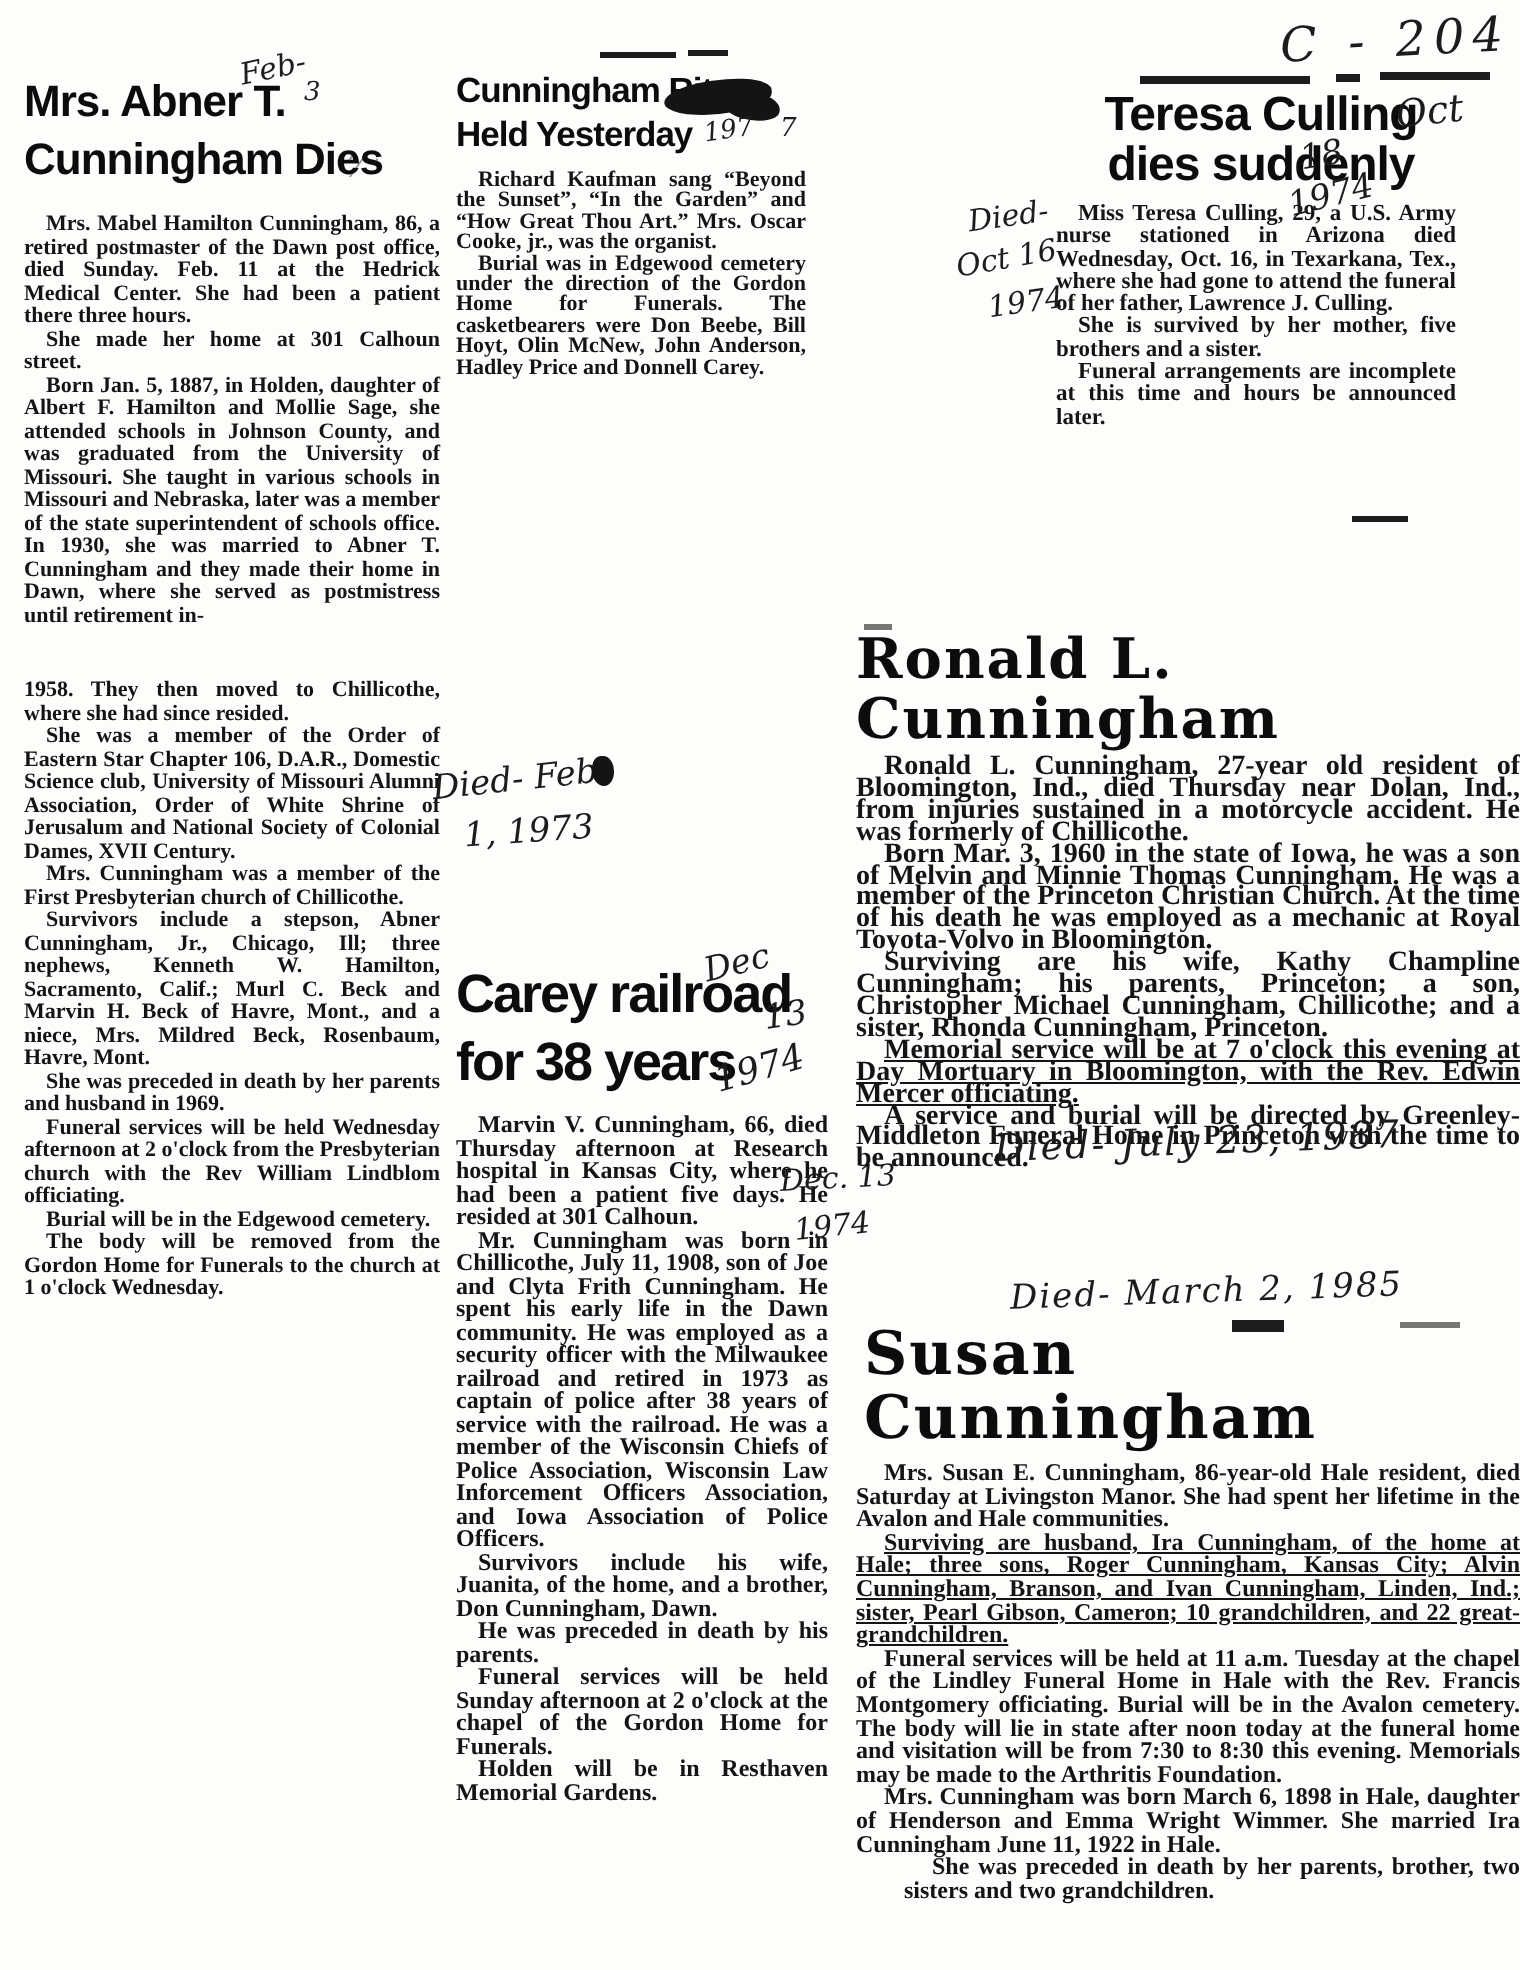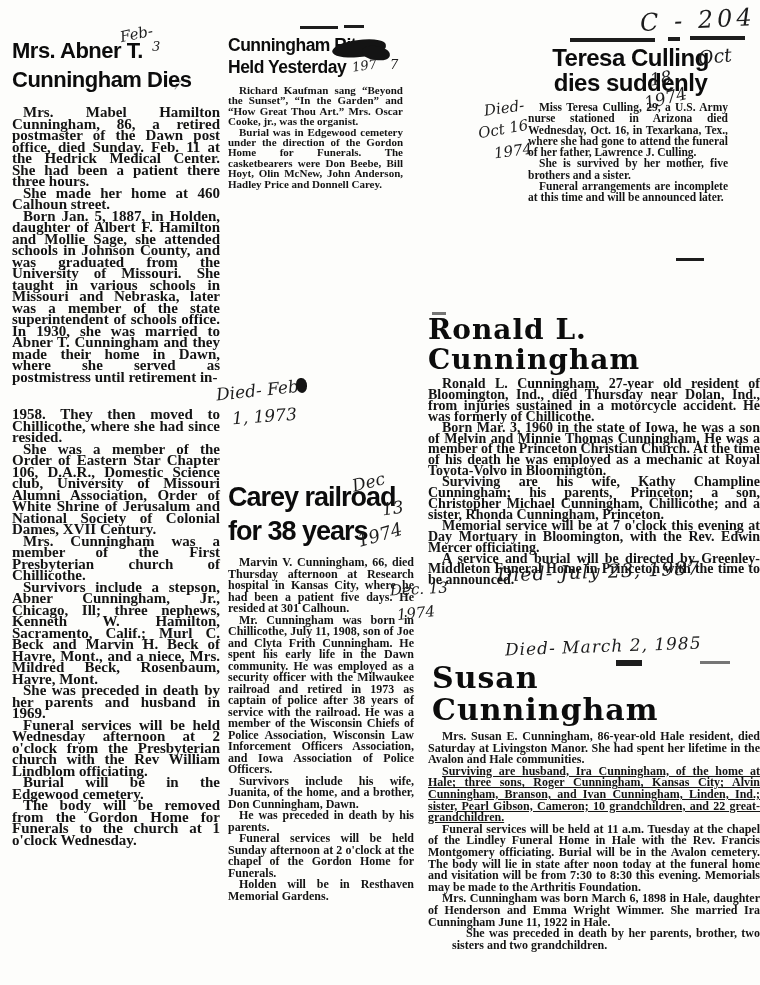--- a/index.html
+++ b/index.html
@@ -34,23 +34,23 @@
 </style>
 </head>
 <body>
 
 <div class="page">
 
   <div class="hw" style="left:640px; top:8px; font-size:24px; transform:rotate(-3deg); letter-spacing:4px;">C - 204</div>
 
   <div class="clip" style="left:12px; top:36px; width:208px;">
     <div class="hl-sans" style="font-size:22px; line-height:29px; width:190px;">Mrs. Abner T. Cunningham Dies</div>
-    <div class="np" style="font-size:15px; line-height:11.5px; margin-top:13px; width:208px;">
+    <div class="np" style="font-size:11px; line-height:11.5px; margin-top:13px; width:208px;">
       <p>Mrs. Mabel Hamilton Cunningham, 86, a retired postmaster of the Dawn post office, died Sunday. Feb. 11 at the Hedrick Medical Center. She had been a patient there three hours.</p>
-      <p>She made her home at 460 Calhoun street.</p>
+      <p>She made her home at 301 Calhoun street.</p>
       <p>Born Jan. 5, 1887, in Holden, daughter of Albert F. Hamilton and Mollie Sage, she attended schools in Johnson County, and was graduated from the University of Missouri. She taught in various schools in Missouri and Nebraska, later was a member of the state superintendent of schools office. In 1930, she was married to Abner T. Cunningham and they made their home in Dawn, where she served as postmistress until retirement in-</p>
       <div style="height:26px;"></div>
       <p style="text-indent:0;">1958. They then moved to Chillicothe, where she had since resided.</p>
       <p>She was a member of the Order of Eastern Star Chapter 106, D.A.R., Domestic Science club, University of Missouri Alumni Association, Order of White Shrine of Jerusalum and National Society of Colonial Dames, XVII Century.</p>
       <p>Mrs. Cunningham was a member of the First Presbyterian church of Chillicothe.</p>
       <p>Survivors include a stepson, Abner Cunningham, Jr., Chicago, Ill; three nephews, Kenneth W. Hamilton, Sacramento, Calif.; Murl C. Beck and Marvin H. Beck of Havre, Mont., and a niece, Mrs. Mildred Beck, Rosenbaum, Havre, Mont.</p>
       <p>She was preceded in death by her parents and husband in 1969.</p>
       <p>Funeral services will be held Wednesday afternoon at 2 o'clock from the Presbyterian church with the Rev William Lindblom officiating.</p>
       <p>Burial will be in the Edgewood cemetery.</p>
       <p>The body will be removed from the Gordon Home for Funerals to the church at 1 o'clock Wednesday.</p>
@@ -108,41 +108,41 @@
     <div class="dash" style="left:142px; top:8px; width:85px; height:4px;"></div>
     <div class="dash" style="left:240px; top:7px; width:12px; height:4px;"></div>
     <div class="dash" style="left:262px; top:6px; width:55px; height:4px;"></div>
     <div class="hl-sans abs" style="left:100px; top:15px; width:205px; font-size:24px; line-height:25px; text-align:center;">
       <div>Teresa Culling</div>
       <div>dies suddenly</div>
     </div>
     <div class="np abs" style="left:100px; top:72px; width:200px; font-size:11.5px; line-height:11.3px;">
       <p>Miss Teresa Culling, 29, a U.S. Army nurse stationed in Arizona died Wednesday, Oct. 16, in Texarkana, Tex., where she had gone to attend the funeral of her father, Lawrence J. Culling.</p>
       <p>She is survived by her mother, five brothers and a sister.</p>
-      <p>Funeral arrangements are incomplete at this time and will be announced later.</p>
+      <p>Funeral arrangements are incomplete at this time and hours be announced later.</p>
     </div>
     <div class="dash" style="left:248px; top:228px; width:28px; height:3px;"></div>
   </div>
 
   <div class="hw" style="left:698px; top:47px; font-size:19px; transform:rotate(-6deg);">Oct</div>
   <div class="hw" style="left:650px; top:70px; font-size:17px; transform:rotate(-10deg);">18</div>
   <div class="hw" style="left:644px; top:90px; font-size:17px; transform:rotate(-14deg);">1974</div>
 
   <div class="hw" style="left:484px; top:101px; font-size:15px; transform:rotate(-8deg);">Died-</div>
   <div class="hw" style="left:478px; top:122px; font-size:15px; transform:rotate(-10deg);">Oct 16</div>
   <div class="hw" style="left:494px; top:144px; font-size:15px; transform:rotate(-8deg);">1974</div>
 
   <div class="dash" style="left:432px; top:312px; width:14px; height:3px; opacity:.6;"></div>
   <div class="clip" style="left:428px; top:315px; width:334px;">
     <div class="hl-serif" style="font-size:28px; line-height:30px; letter-spacing:1px;">Ronald L. Cunningham</div>
     <div class="np" style="font-size:14px; line-height:10.9px; margin-top:4px; width:332px;">
       <p style="text-indent:14px;">Ronald L. Cunningham, 27-year old resident of Bloomington, Ind., died Thursday near Dolan, Ind., from injuries sustained in a motorcycle accident. He was formerly of Chillicothe.</p>
       <p style="text-indent:14px;">Born Mar. 3, 1960 in the state of Iowa, he was a son of Melvin and Minnie Thomas Cunningham. He was a member of the Princeton Christian Church. At the time of his death he was employed as a mechanic at Royal Toyota-Volvo in Bloomington.</p>
       <p style="text-indent:14px;">Surviving are his wife, Kathy Champline Cunningham; his parents, Princeton; a son, Christopher Michael Cunningham, Chillicothe; and a sister, Rhonda Cunningham, Princeton.</p>
-      <p style="text-indent:14px;">Memorial service will be at 7 o'clock this evening at Day Mortuary in Bloomington, with the Rev. Edwin Mercer officiating.</p>
+      <p style="text-indent:14px;text-decoration:underline;">Memorial service will be at 7 o'clock this evening at Day Mortuary in Bloomington, with the Rev. Edwin Mercer officiating.</p>
       <p style="text-indent:14px;">A service and burial will be directed by Greenley-Middleton Funeral Home in Princeton with the time to be announced.</p>
     </div>
   </div>
   <div class="hw" style="left:497px; top:562px; font-size:19px; transform:rotate(-2deg); letter-spacing:1px;">Died- July 23, 1987</div>
 
   <div class="hw" style="left:505px; top:638px; font-size:17px; transform:rotate(-2deg); letter-spacing:1px;">Died- March 2, 1985</div>
   <div class="dash" style="left:616px; top:660px; width:26px; height:6px;"></div>
   <div class="dash" style="left:700px; top:661px; width:30px; height:3px; opacity:.6;"></div>
   <div class="clip" style="left:428px; top:662px; width:334px;">
     <div class="hl-serif" style="font-size:30px; line-height:32px; letter-spacing:1px; margin-left:4px;">Susan Cunningham</div>

